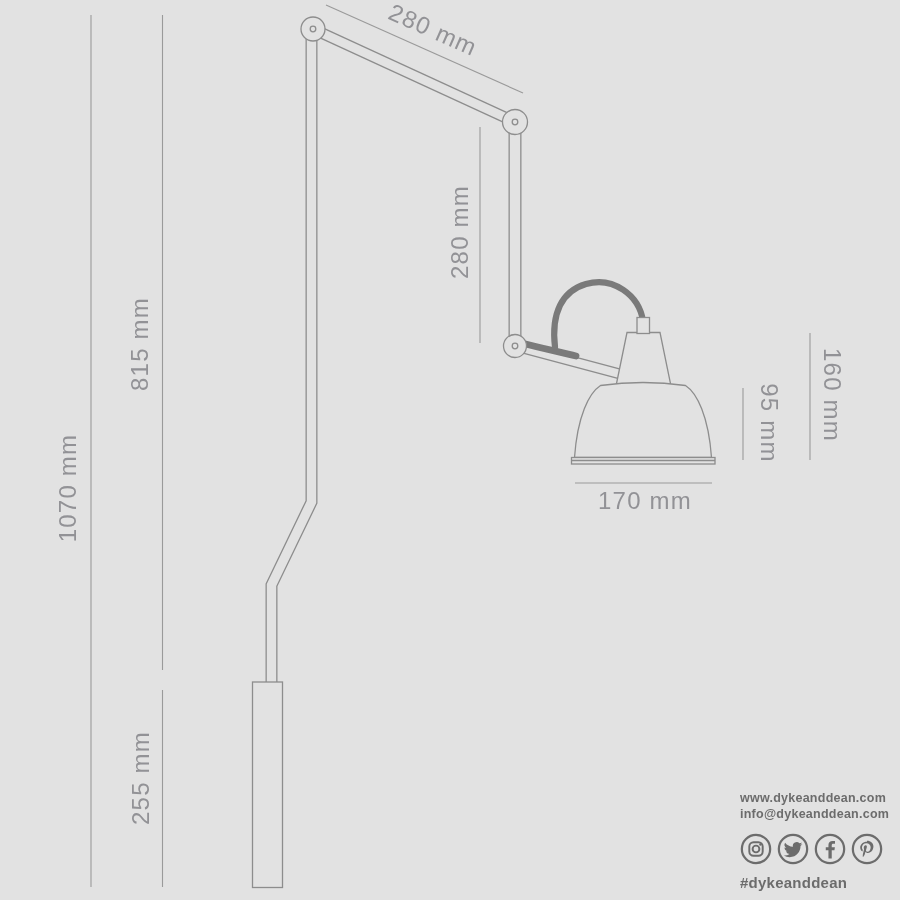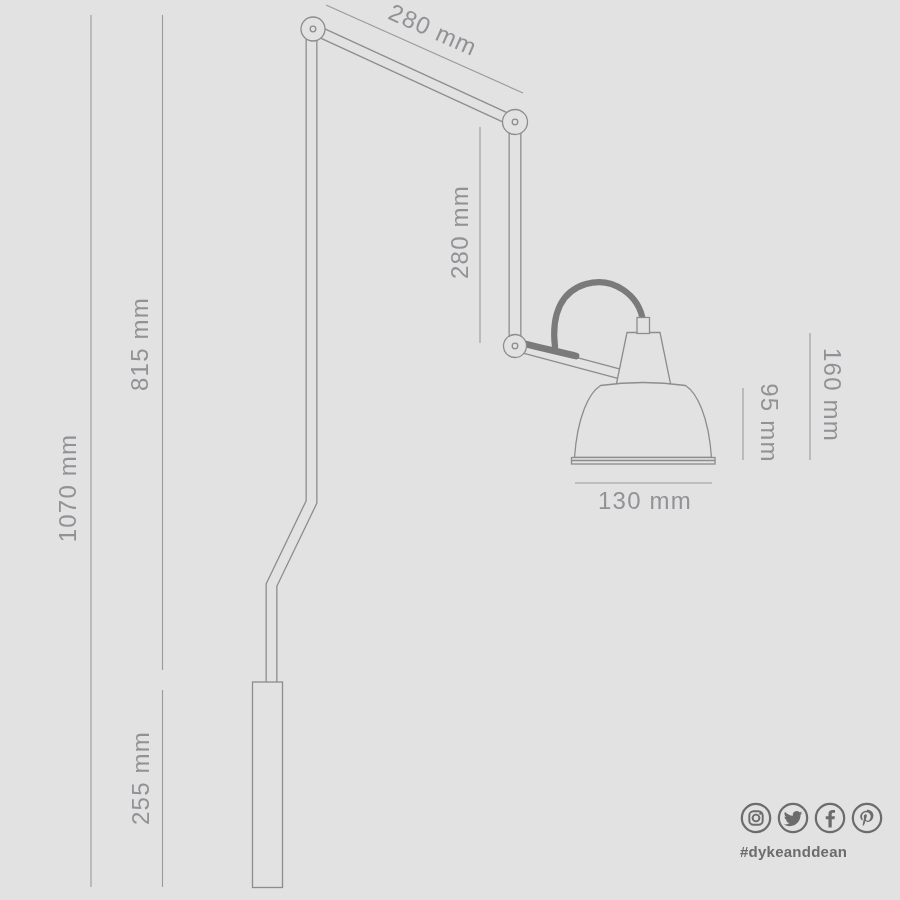--- a/index.html
+++ b/index.html
@@ -124,23 +124,27 @@
     </g>
   </svg>
 
   <div class="dim-label rot-ccw" style="left:68px;top:488px;">1070 mm</div>
   <div class="dim-label rot-ccw" style="left:140px;top:344px;">815 mm</div>
   <div class="dim-label rot-ccw" style="left:141px;top:778px;">255 mm</div>
   <div class="dim-label rot-diag" style="left:433px;top:30px;">280 mm</div>
   <div class="dim-label rot-ccw" style="left:460px;top:232px;">280 mm</div>
   <div class="dim-label rot-cw" style="left:832px;top:395px;">160 mm</div>
   <div class="dim-label rot-cw" style="left:769px;top:423px;">95 mm</div>
-  <div class="dim-label rot-none" style="left:645px;top:501px;">130 mm</div>
+  <div class="dim-label rot-none" style="left:645px;top:501px;">170 mm</div>
 
   <div class="footer">
+    <div class="contact">
+      <div>www.dykeanddean.com</div>
+      <div>info@dykeanddean.com</div>
+    </div>
     <div class="social-row">
 
       <svg width="32" height="32" viewBox="0 0 33 33">
         <circle cx="16.5" cy="16.5" r="14.6" fill="none" stroke="#6c6c6c" stroke-width="2.3"></circle>
         <rect x="9.6" y="9.6" width="13.8" height="13.8" rx="4.4" fill="none" stroke="#6c6c6c" stroke-width="2"></rect>
         <circle cx="16.5" cy="16.5" r="3.5" fill="none" stroke="#6c6c6c" stroke-width="2"></circle>
         <circle cx="21.1" cy="11.9" r="1.25" fill="#6c6c6c"></circle>
       </svg>
 
       <svg width="32" height="32" viewBox="0 0 33 33">

